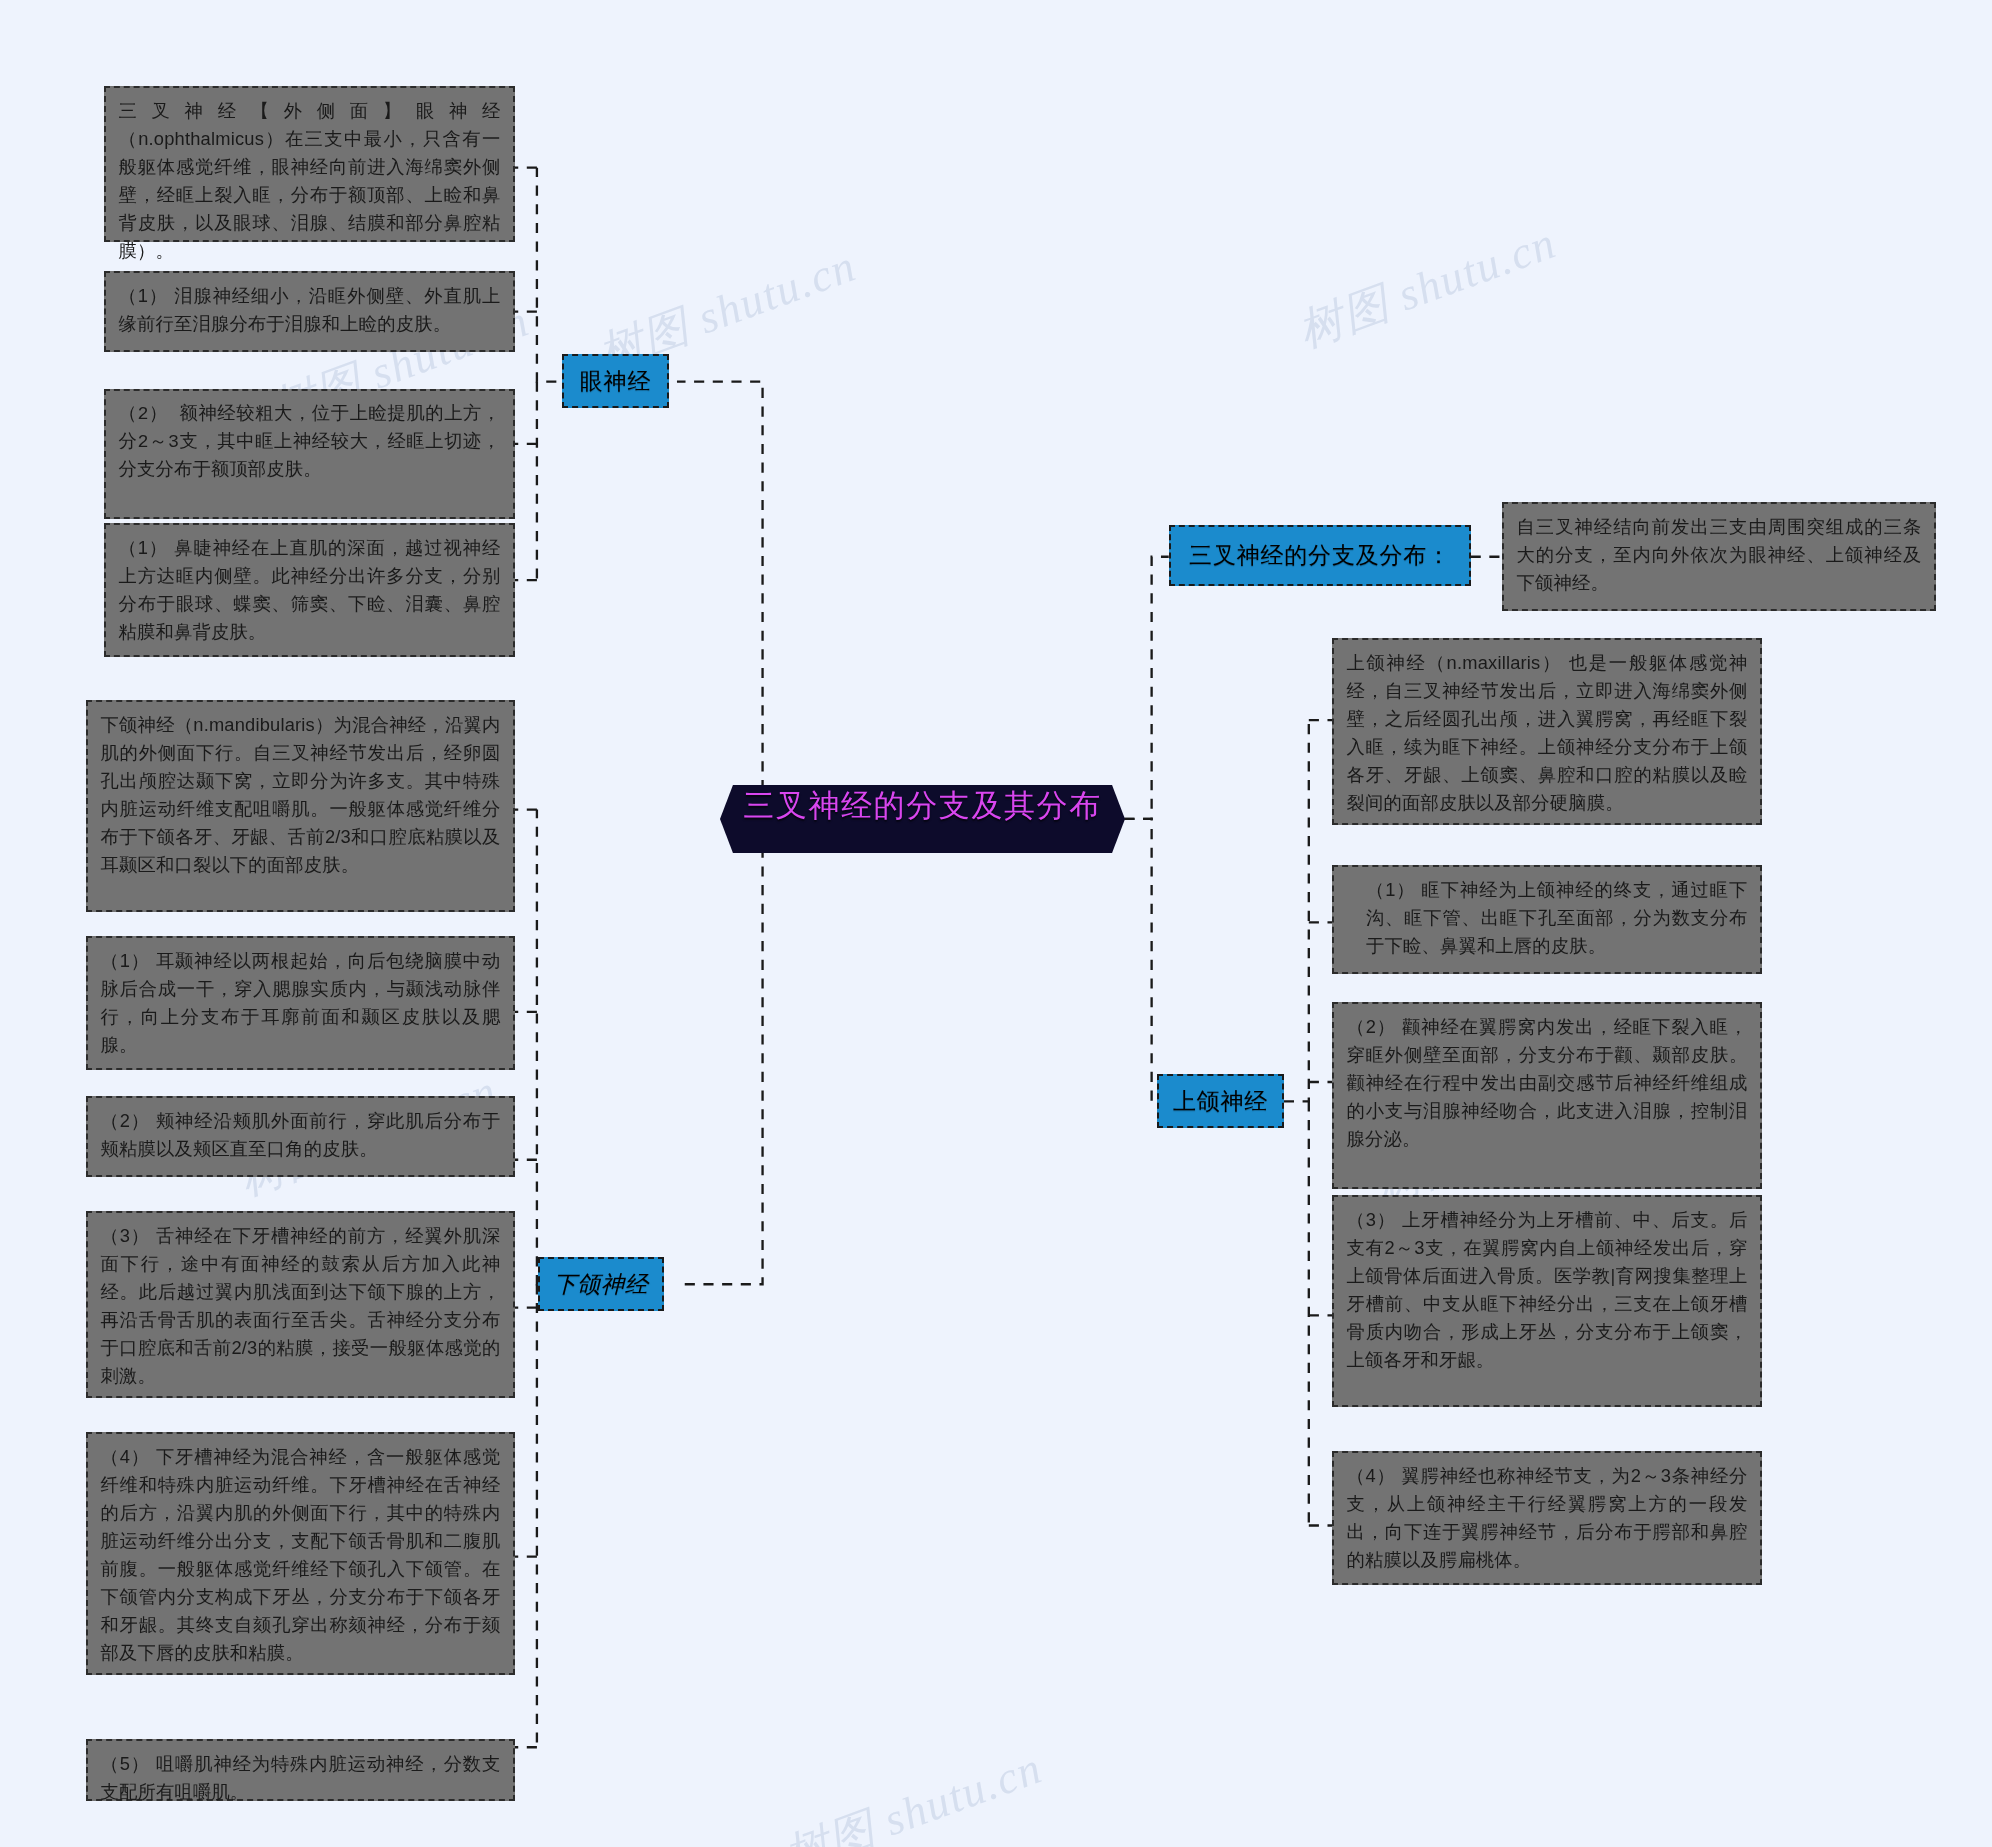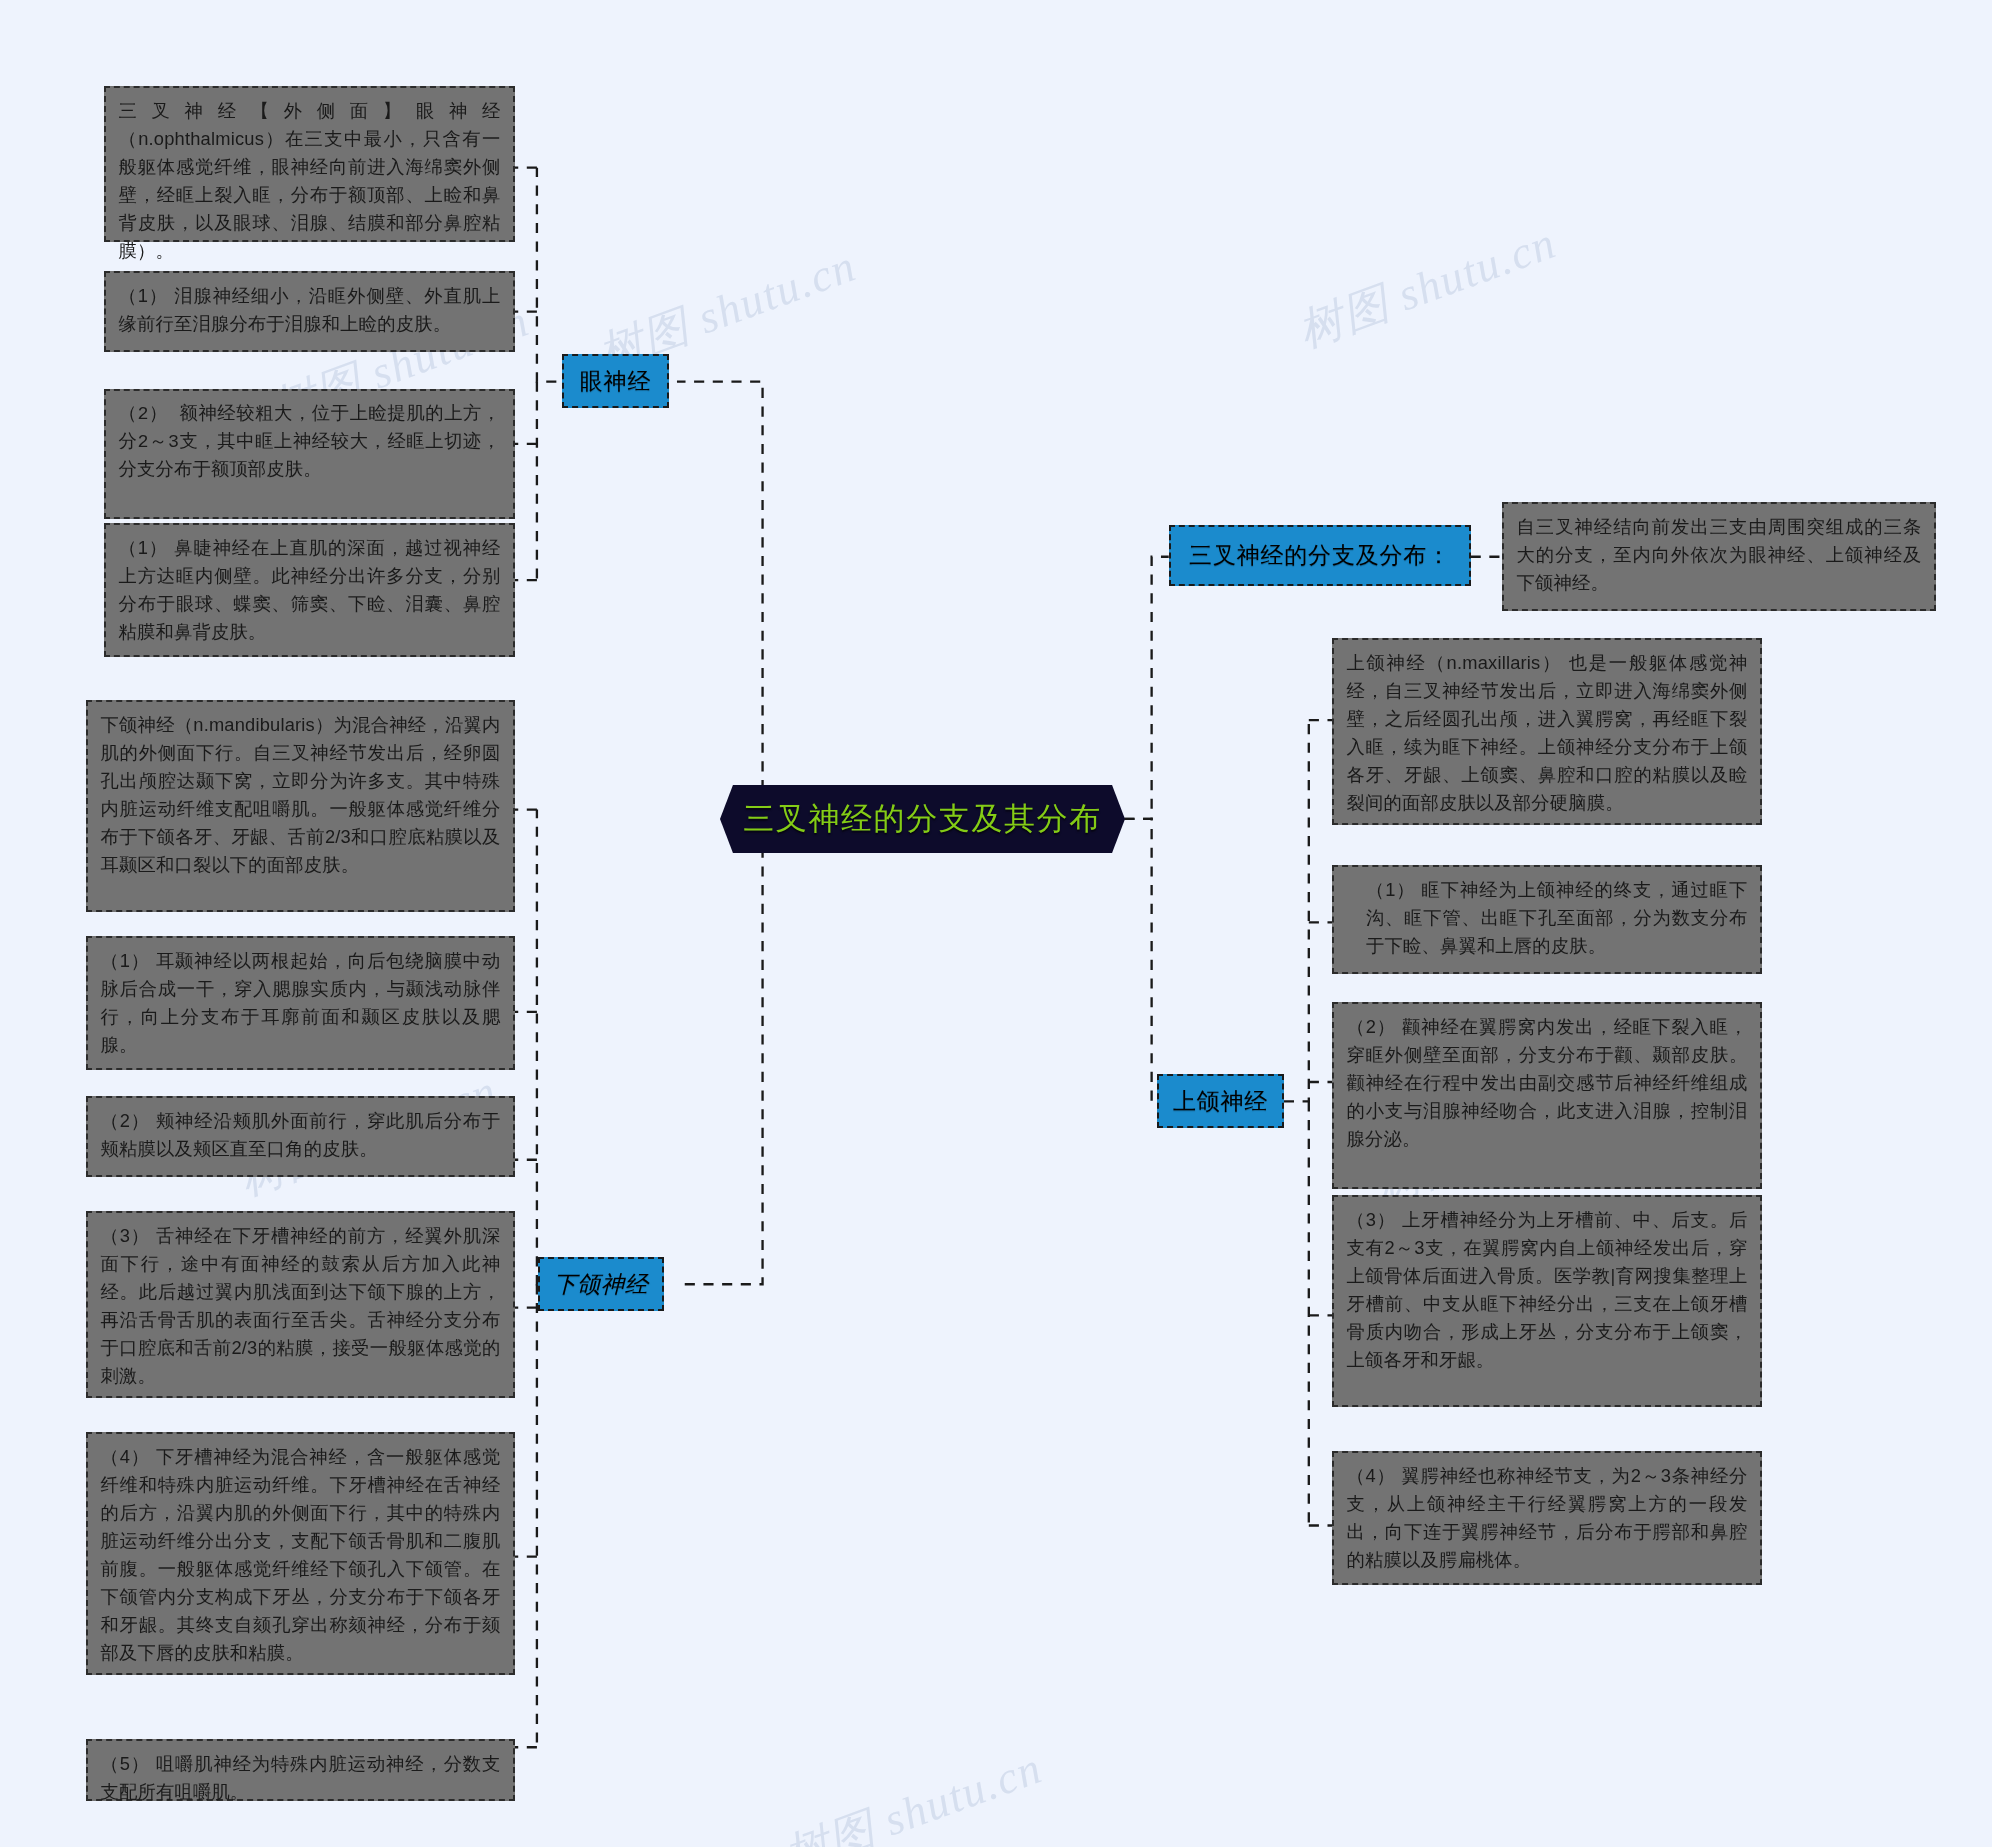--- a/index.html
+++ b/index.html
@@ -55,24 +55,24 @@
     display:flex;align-items:center;justify-content:center;
     letter-spacing:0.8px;
     text-shadow:0 0.8px 0.8px rgba(0,0,0,.25);
   }
 
   
   .root{
     position:absolute;
     box-sizing:border-box;
     background:#0d0b2b;
-    color:#84cc16;
+    color:#d946ef;
     font-size:31px;
     letter-spacing:1.6px;
-    display:flex;align-items:center;justify-content:center;
+    display:flex;justify-content:center;
     clip-path:polygon(3.2% 0,96.8% 0,100% 50%,96.8% 100%,3.2% 100%,0 50%);
     text-shadow:0 1.6px 1.6px rgba(0,0,0,.6);
   }
 </style>
 </head>
 <body>
 
 <div id="canvas">
 
   <div class="wm" style="left:265px;top:335px;">树图 shutu.cn</div>

